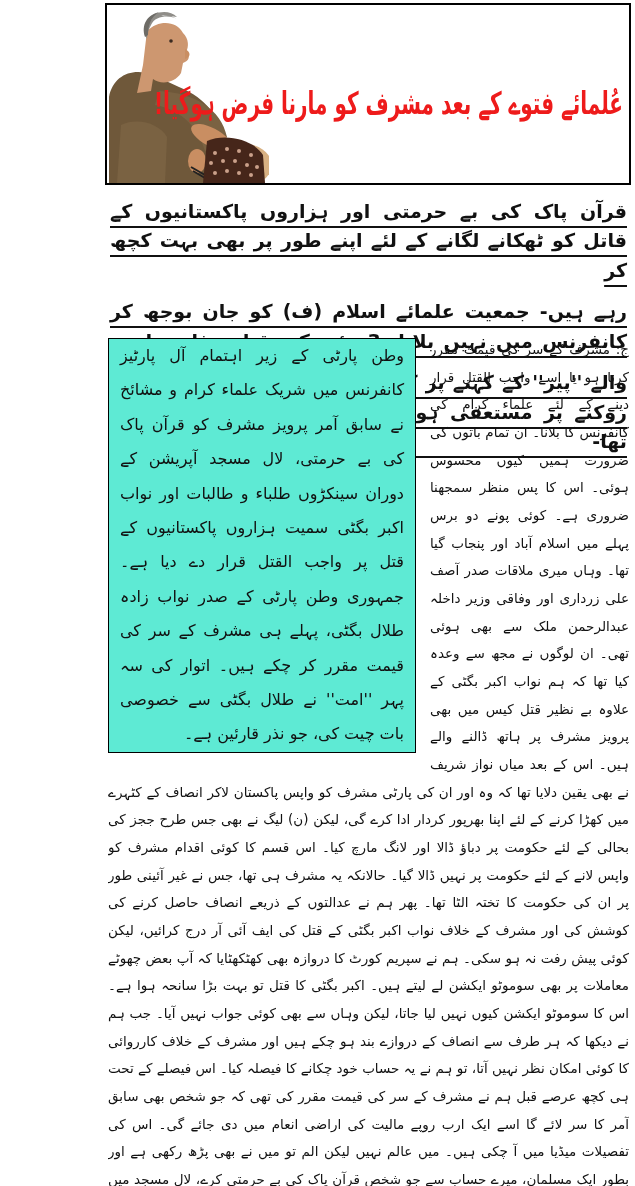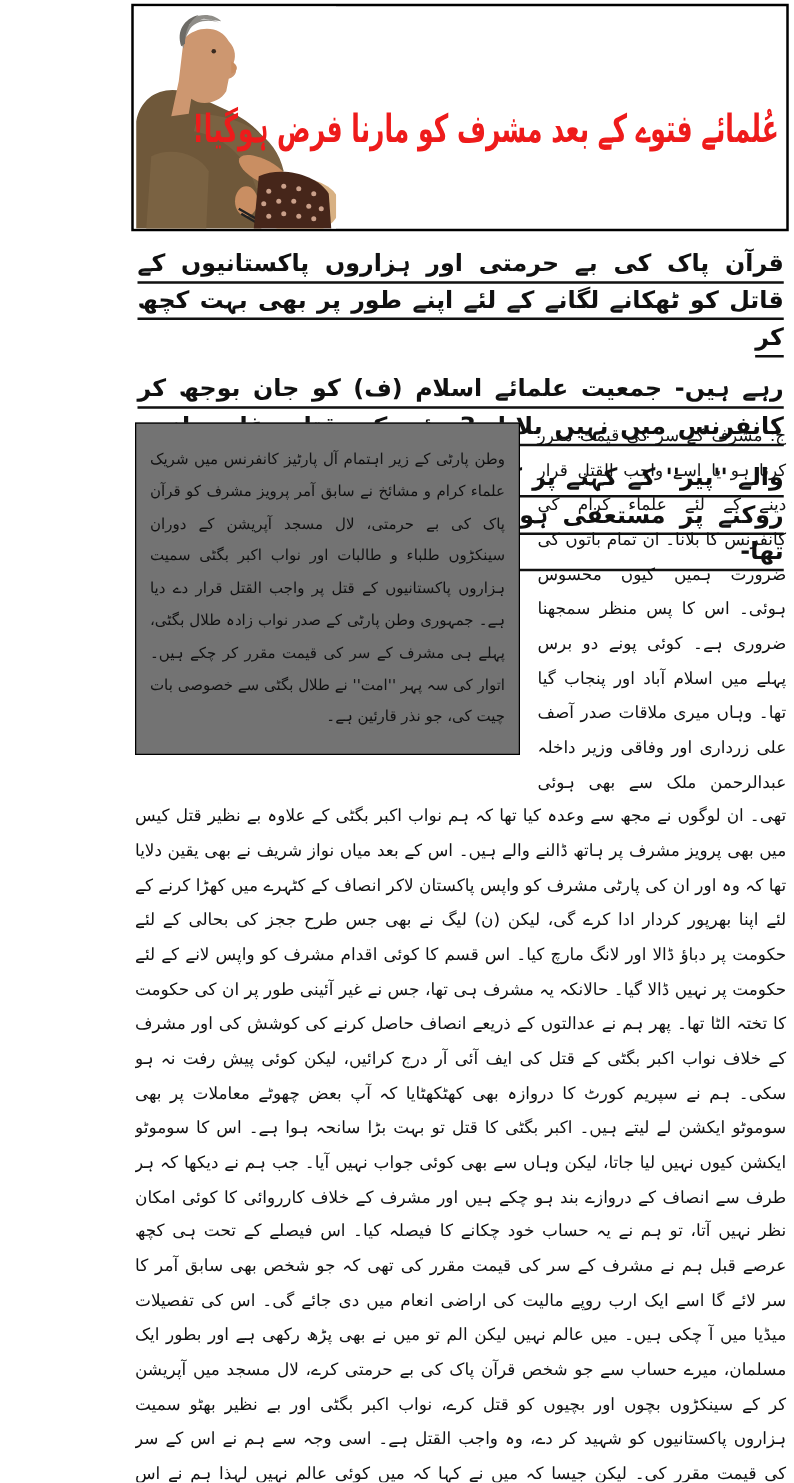--- a/index.html
+++ b/index.html
@@ -76,25 +76,25 @@
     top: 336px;
     right: 6px; left: 6px; bottom: 0;
     font-size: 13.5px;
     line-height: 2.05;
     text-align: justify;
     overflow: hidden;
   }
   .intro-box {
     float: left;
     width: 308px;
-    background: #737373;
+    background: #5eead4;
     border: 1.5px solid #000;
-    padding: 16px 11px;
+    padding: 0 11px;
     margin: 2px 14px 10px 0;
-    font-size: 12px;
+    font-size: 16px;
     line-height: 2.15;
     text-align: justify;
     box-sizing: border-box;
   }
   .main p { margin: 0; }
 </style>
 </head>
 <body>
 
 <div class="page">

